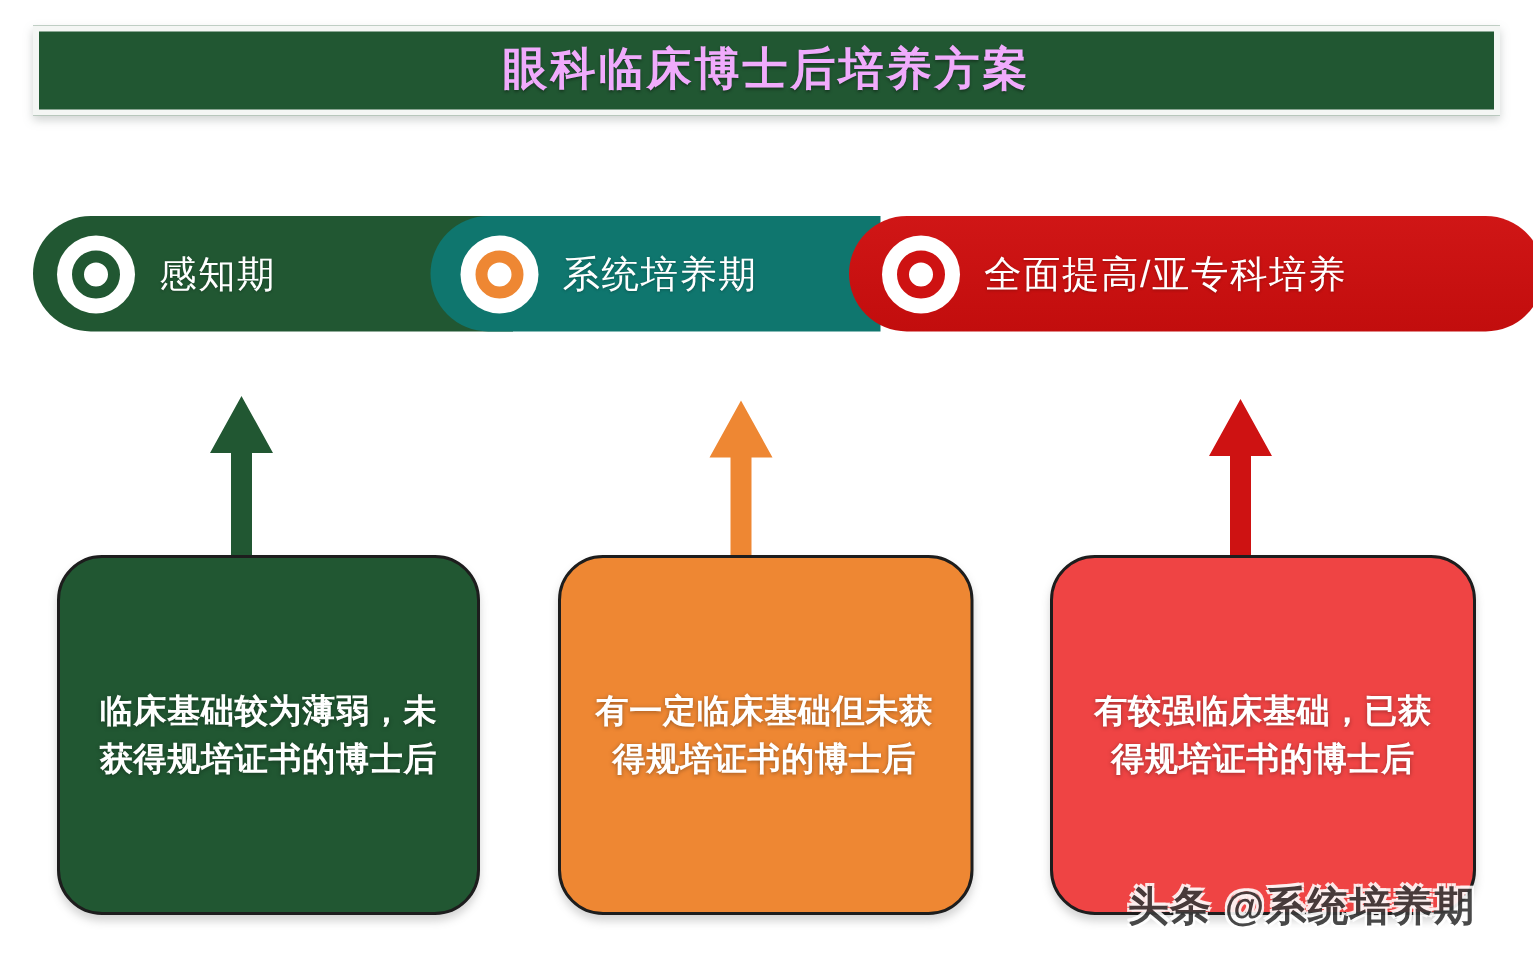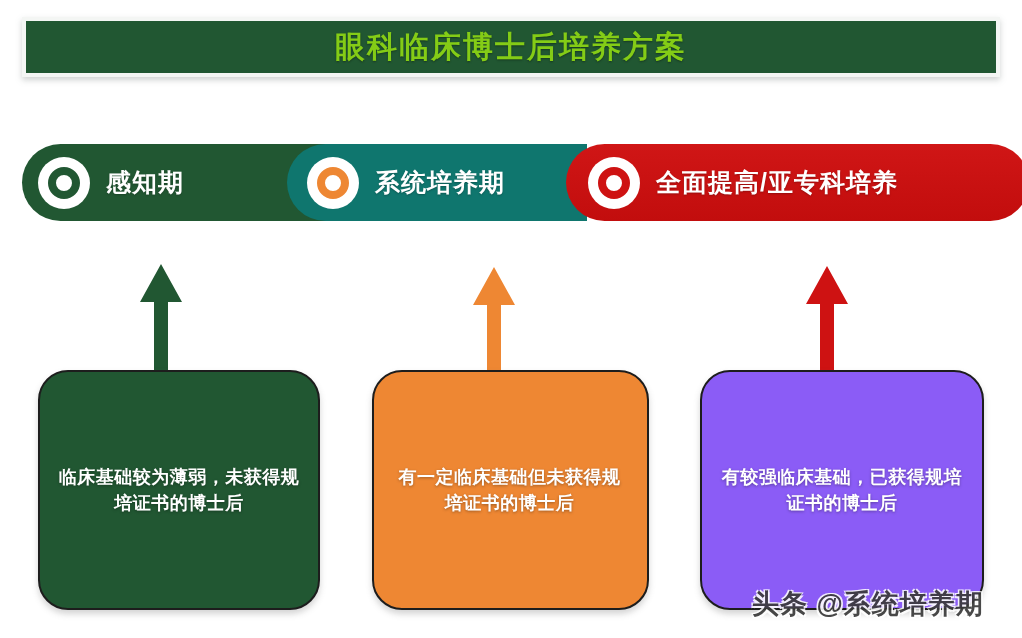--- a/index.html
+++ b/index.html
@@ -28,21 +28,21 @@
     height: 60px;
     background: #215732;
     border: 4px solid #f4f6f4;
     box-sizing: border-box;
     box-shadow: 0 3px 6px rgba(120,130,125,0.35);
     display: flex;
     align-items: center;
     justify-content: center;
   }
   #title-text {
-    color: #84cc16;
+    color: #f0abfc;
     font-size: 30px;
     font-weight: bold;
     letter-spacing: 2px;
     line-height: 1;
     text-shadow: 0 1px 2px rgba(0,0,0,0.35);
     white-space: nowrap;
   }
 
   
   #phase-bar {
@@ -104,21 +104,21 @@
     border: 8px solid transparent;
     box-sizing: border-box;
   }
   #phase-seg-0 .phase-icon > span { border-color: #215732; background: #ffffff; }
   #phase-seg-1 .phase-icon > span { border-color: #ee8733; background: #ffffff; }
   #phase-seg-2 .phase-icon > span { border-color: #ce1212; background: #ffffff; }
   .phase-label {
     margin-left: 16px;
     color: #ffffff;
     font-size: 25px;
-    font-weight: bold;
+    font-weight: normal;
     letter-spacing: 1px;
     white-space: nowrap;
     text-shadow: 0 1px 2px rgba(0,0,0,0.25);
   }
 
   
   .arrow {
     position: absolute;
     width: 48px;
     height: 118px;
@@ -149,25 +149,25 @@
   }
   #card-1 {
     left: 372px;
     width: 277px;
     background: #ee8733;
     padding-left: 16px;
   }
   #card-2 {
     left: 700px;
     width: 284px;
-    background: #8b5cf6;
+    background: #ef4444;
   }
   .card-text {
     color: #ffffff;
-    font-size: 18px;
+    font-size: 22px;
     font-weight: bold;
     line-height: 1.45;
     text-align: center;
     letter-spacing: 0.5px;
     text-shadow: 0 1px 3px rgba(0,0,0,0.35);
     word-break: break-all;
   }
 
   
   #watermark {

